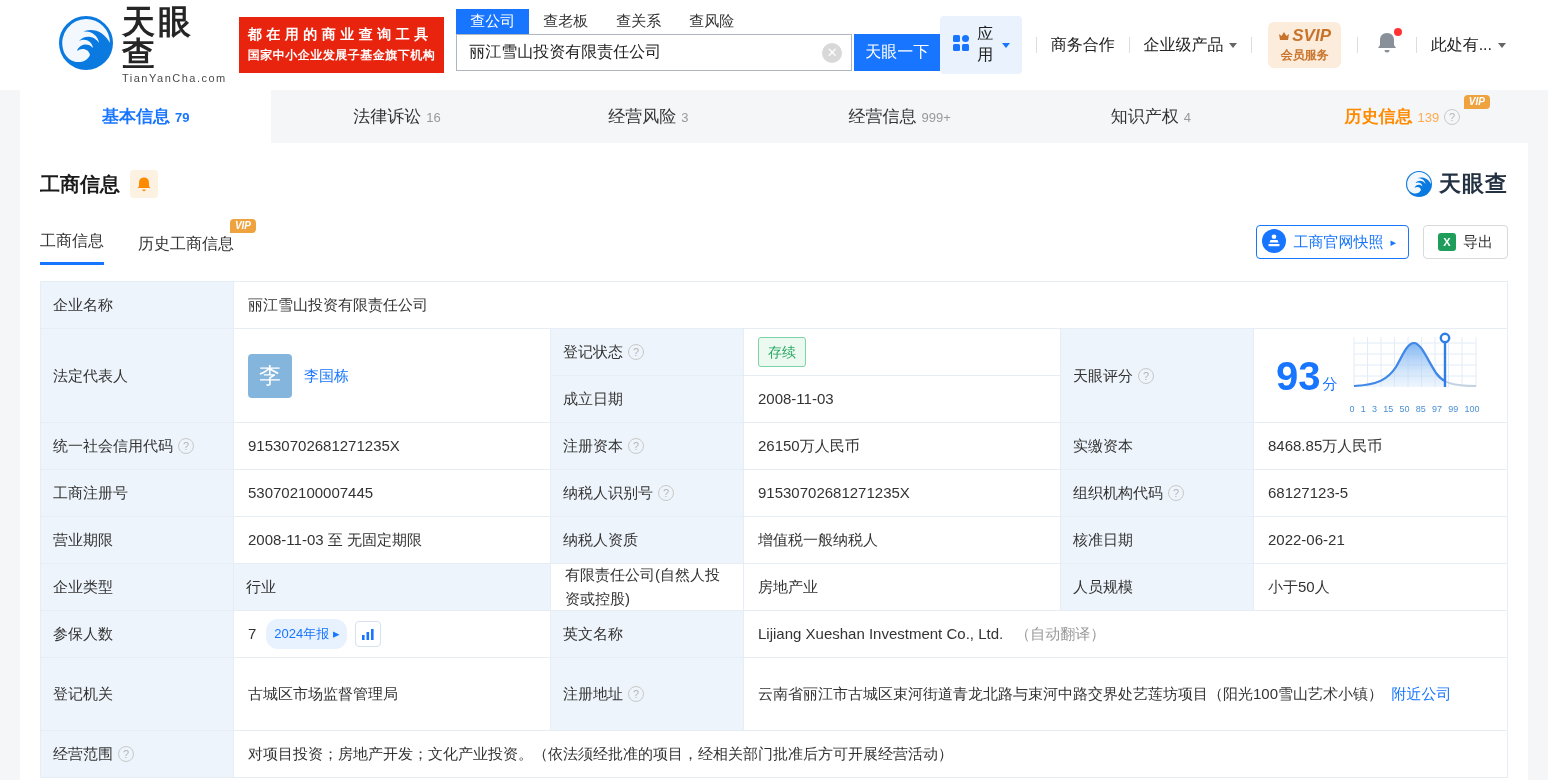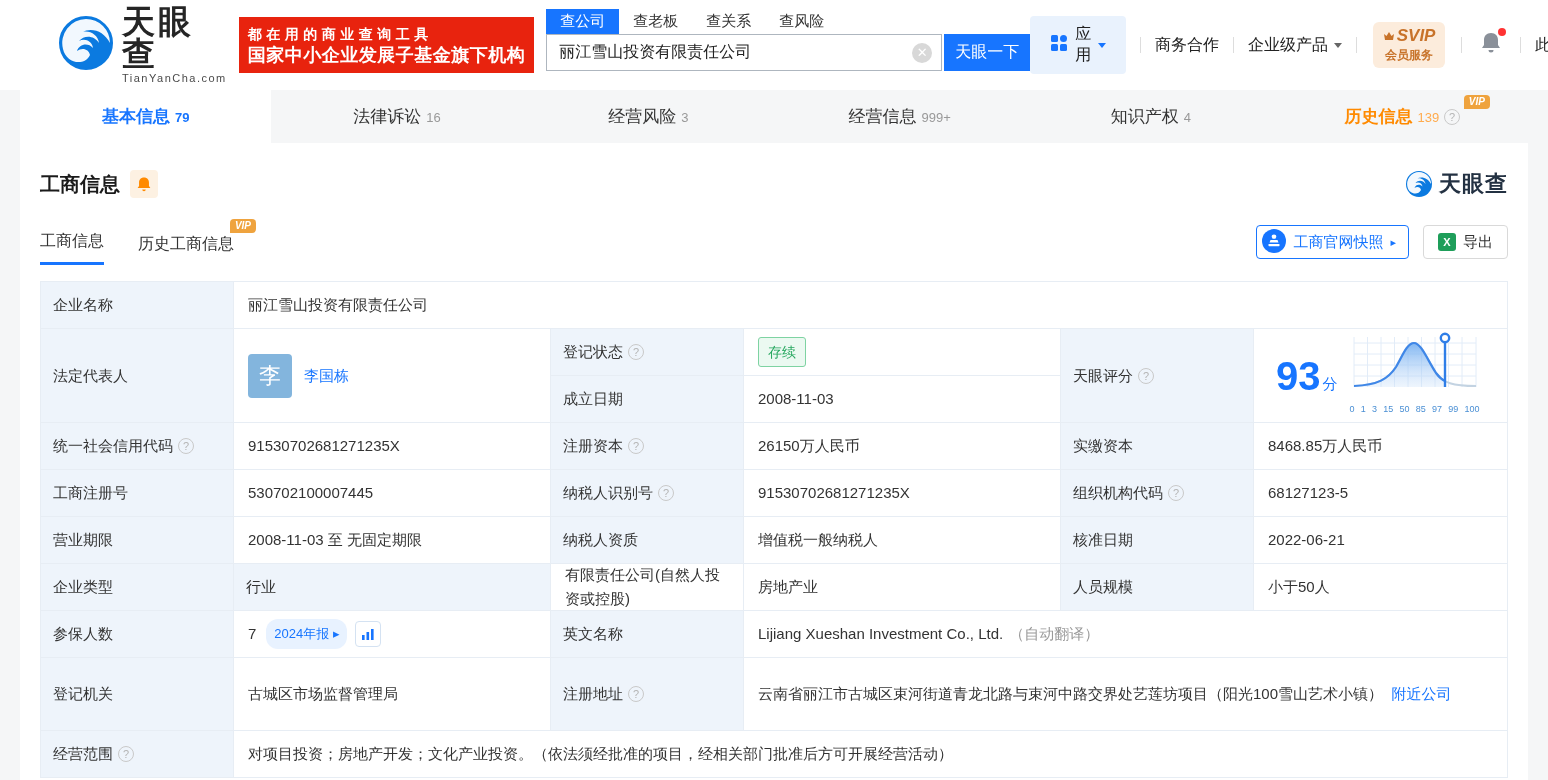--- a/index.html
+++ b/index.html
@@ -7,34 +7,34 @@
     font-family:"Liberation Sans","DejaVu Sans",sans-serif; color:#333; }
 
   
   .header { height:90px; background:#fff; display:flex; align-items:center; position:relative; }
   .logo-block { display:flex; align-items:center; margin-left:58px; }
   .logo-text { margin-left:8px; }
   .logo-title { font-size:33px; font-weight:bold; color:#252525; letter-spacing:3px; line-height:32px; }
   .logo-sub { font-size:11px; color:#4a4a4a; letter-spacing:1.5px; margin-top:2px; }
   .banner { margin-left:12px; background:#e8230e; color:#fff; padding:7px 9px; }
   .banner-l1 { font-size:14px; font-weight:bold; letter-spacing:4.5px; line-height:21px; white-space:nowrap; }
-  .banner-l2 { font-size:18px; font-weight:bold; letter-spacing:0.5px; line-height:21px; white-space:nowrap; }
+  .banner-l2 { font-size:12px; font-weight:bold; letter-spacing:0.5px; line-height:21px; white-space:nowrap; }
 
   .search-block { margin-left:12px; align-self:flex-start; padding-top:9px; }
   .search-tabs { display:flex; align-items:center; }
   .search-tab { font-size:15px; color:#333; padding:3px 14px; cursor:pointer; }
   .search-tab.active { background:#1775ff; color:#fff; }
   .search-row { display:flex; margin-top:0px; }
   .search-input-wrap { position:relative; }
   .search-input { width:396px; height:37px; border:1px solid #aeb6bf; font-size:16px; padding:0 40px 0 12px; color:#222; outline:none; }
   .clear-btn { position:absolute; right:10px; top:9px; width:20px; height:20px; border-radius:50%; background:#d8d8d8; color:#fff; font-size:13px; line-height:20px; text-align:center; cursor:pointer; }
   .search-btn { width:86px; height:37px; background:#1775ff; color:#fff; font-size:16px; border:none; margin-left:2px; cursor:pointer; }
 
   .hnav { margin-left:auto; margin-right:42px; display:flex; align-items:center; }
-  .apps-chip { display:flex; align-items:center; background:#e9f2fd; border-radius:4px; padding:8px 20px; cursor:pointer; }
+  .apps-chip { display:flex; align-items:center; background:#e9f2fd; border-radius:4px; padding:8px 12px; cursor:pointer; }
   .apps-chip .txt { font-size:16px; color:#222; margin-left:7px; }
   .caret { display:inline-block; width:0; height:0; border-left:4px solid transparent; border-right:4px solid transparent; border-top:5px solid #666; margin-left:6px; }
   .hdiv { width:1px; height:16px; background:#ddd; margin:0 14px; }
   .hlink { font-size:16px; color:#222; cursor:pointer; white-space:nowrap; display:flex; align-items:center; }
   .svip-badge { background:#fcecdc; border-radius:6px; padding:4px 10px; text-align:center; cursor:pointer; margin:0 2px; }
   .svip-top { font-size:17px; font-weight:bold; font-style:italic; color:#c8732a; display:flex; align-items:center; justify-content:center; gap:2px; }
   .svip-bottom { font-size:12px; font-weight:bold; color:#c8732a; margin-top:1px; }
   .bell-wrap { position:relative; margin:0 4px; cursor:pointer; }
   .bell-dot { position:absolute; top:-3px; right:-4px; width:8px; height:8px; border-radius:50%; background:#f33; }
 
@@ -79,21 +79,21 @@
   .lbl { background:#eef4fb; padding:0 12px; }
   .rs2 { grid-row:span 2; }
   .cs5 { grid-column:2 / 7; }
   .cs3 { grid-column:4 / 7; }
   .wrapcell { flex-wrap:wrap; align-content:center; display:flex; }
   .link { color:#1775ff; cursor:pointer; }
   .avatar { width:44px; height:44px; background:#83b5dd; border-radius:4px; color:#fff; font-size:22px; display:flex; align-items:center; justify-content:center; flex:none; }
   .status-badge { border:1px solid #7ed3a2; background:#ebf9f1; color:#28a860; font-size:14px; border-radius:3px; padding:2px 9px; }
   .report-badge { background:#e8f2ff; color:#1775ff; font-size:13px; border-radius:12px; padding:3px 8px; margin-left:10px; cursor:pointer; }
   .chart-icon-btn { width:26px; height:26px; border:1px solid #d4e2f2; border-radius:4px; margin-left:8px; display:flex; align-items:center; justify-content:center; cursor:pointer; background:#fff; }
-  .gray-note { color:#999; margin-left:6px; }
+  .gray-note { color:#999; margin-left:12px; }
 
   .score-cell { padding:0 10px 0 22px; gap:10px; }
   .score-num { font-size:40px; font-weight:bold; color:#1775ff; line-height:40px; }
   .score-unit { font-size:15px; color:#1775ff; margin-left:2px; }
   .score-chart { width:134px; }
   .axis { display:flex; justify-content:space-between; font-size:9px; color:#4a8fd4; padding:0 2px; margin-top:1px; }
 </style>
 </head>
 <body>
 

